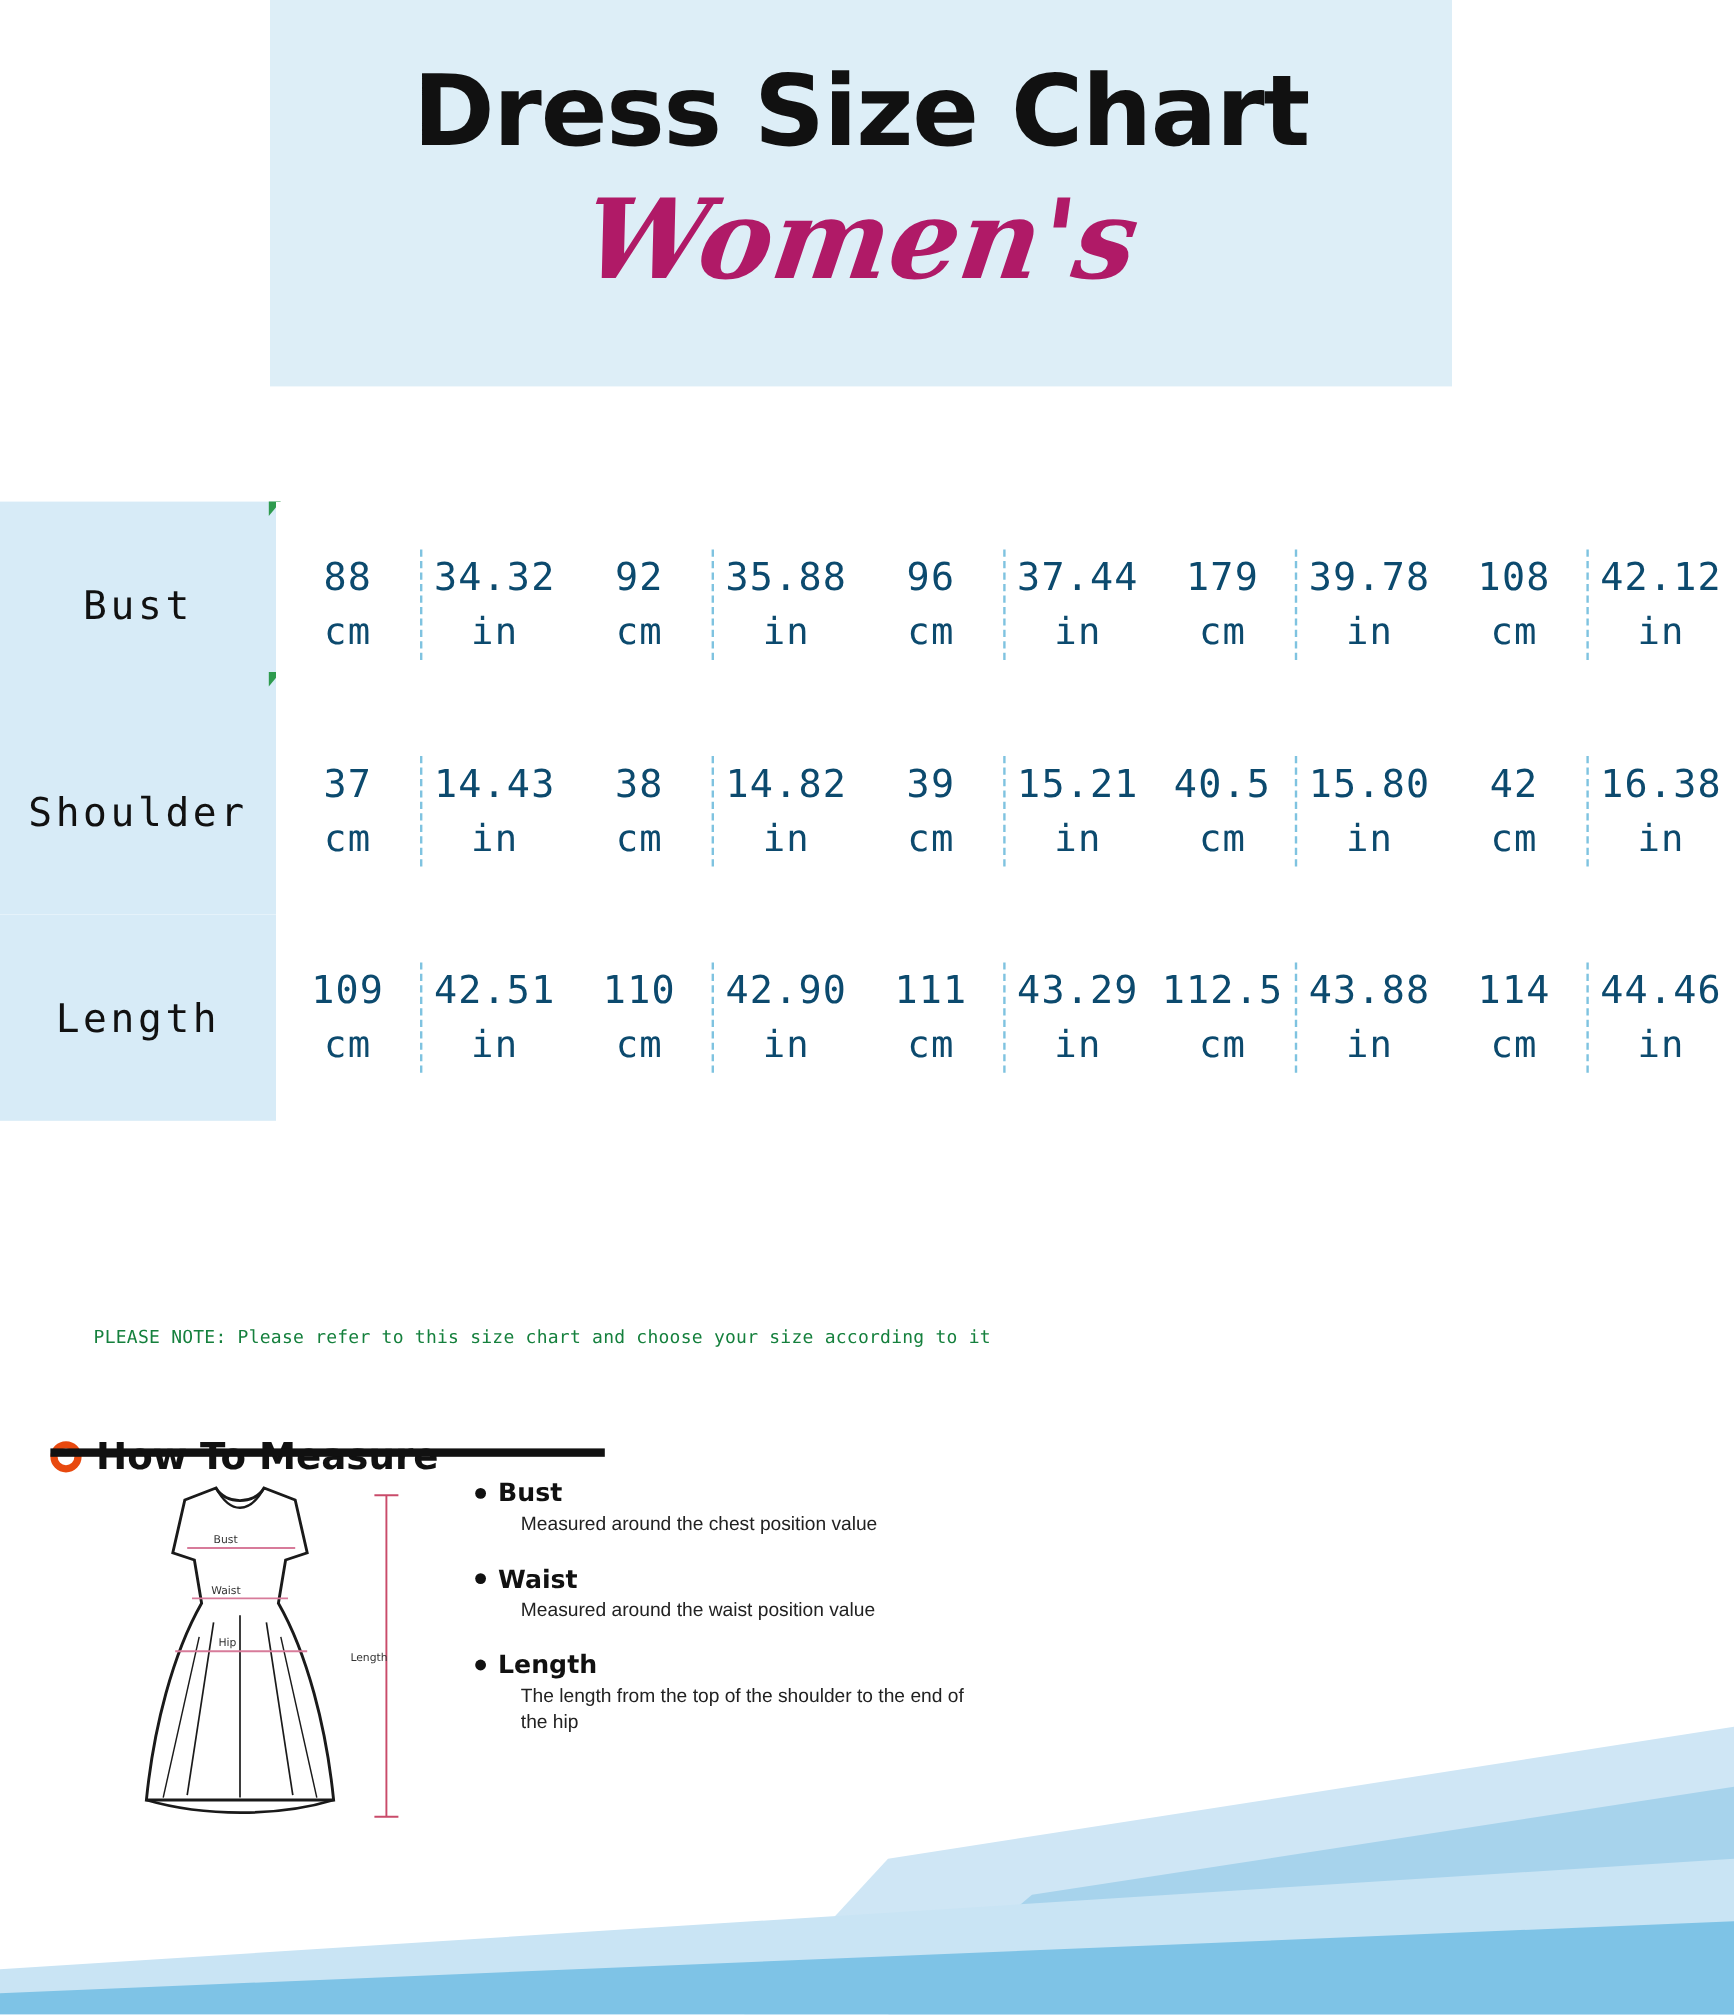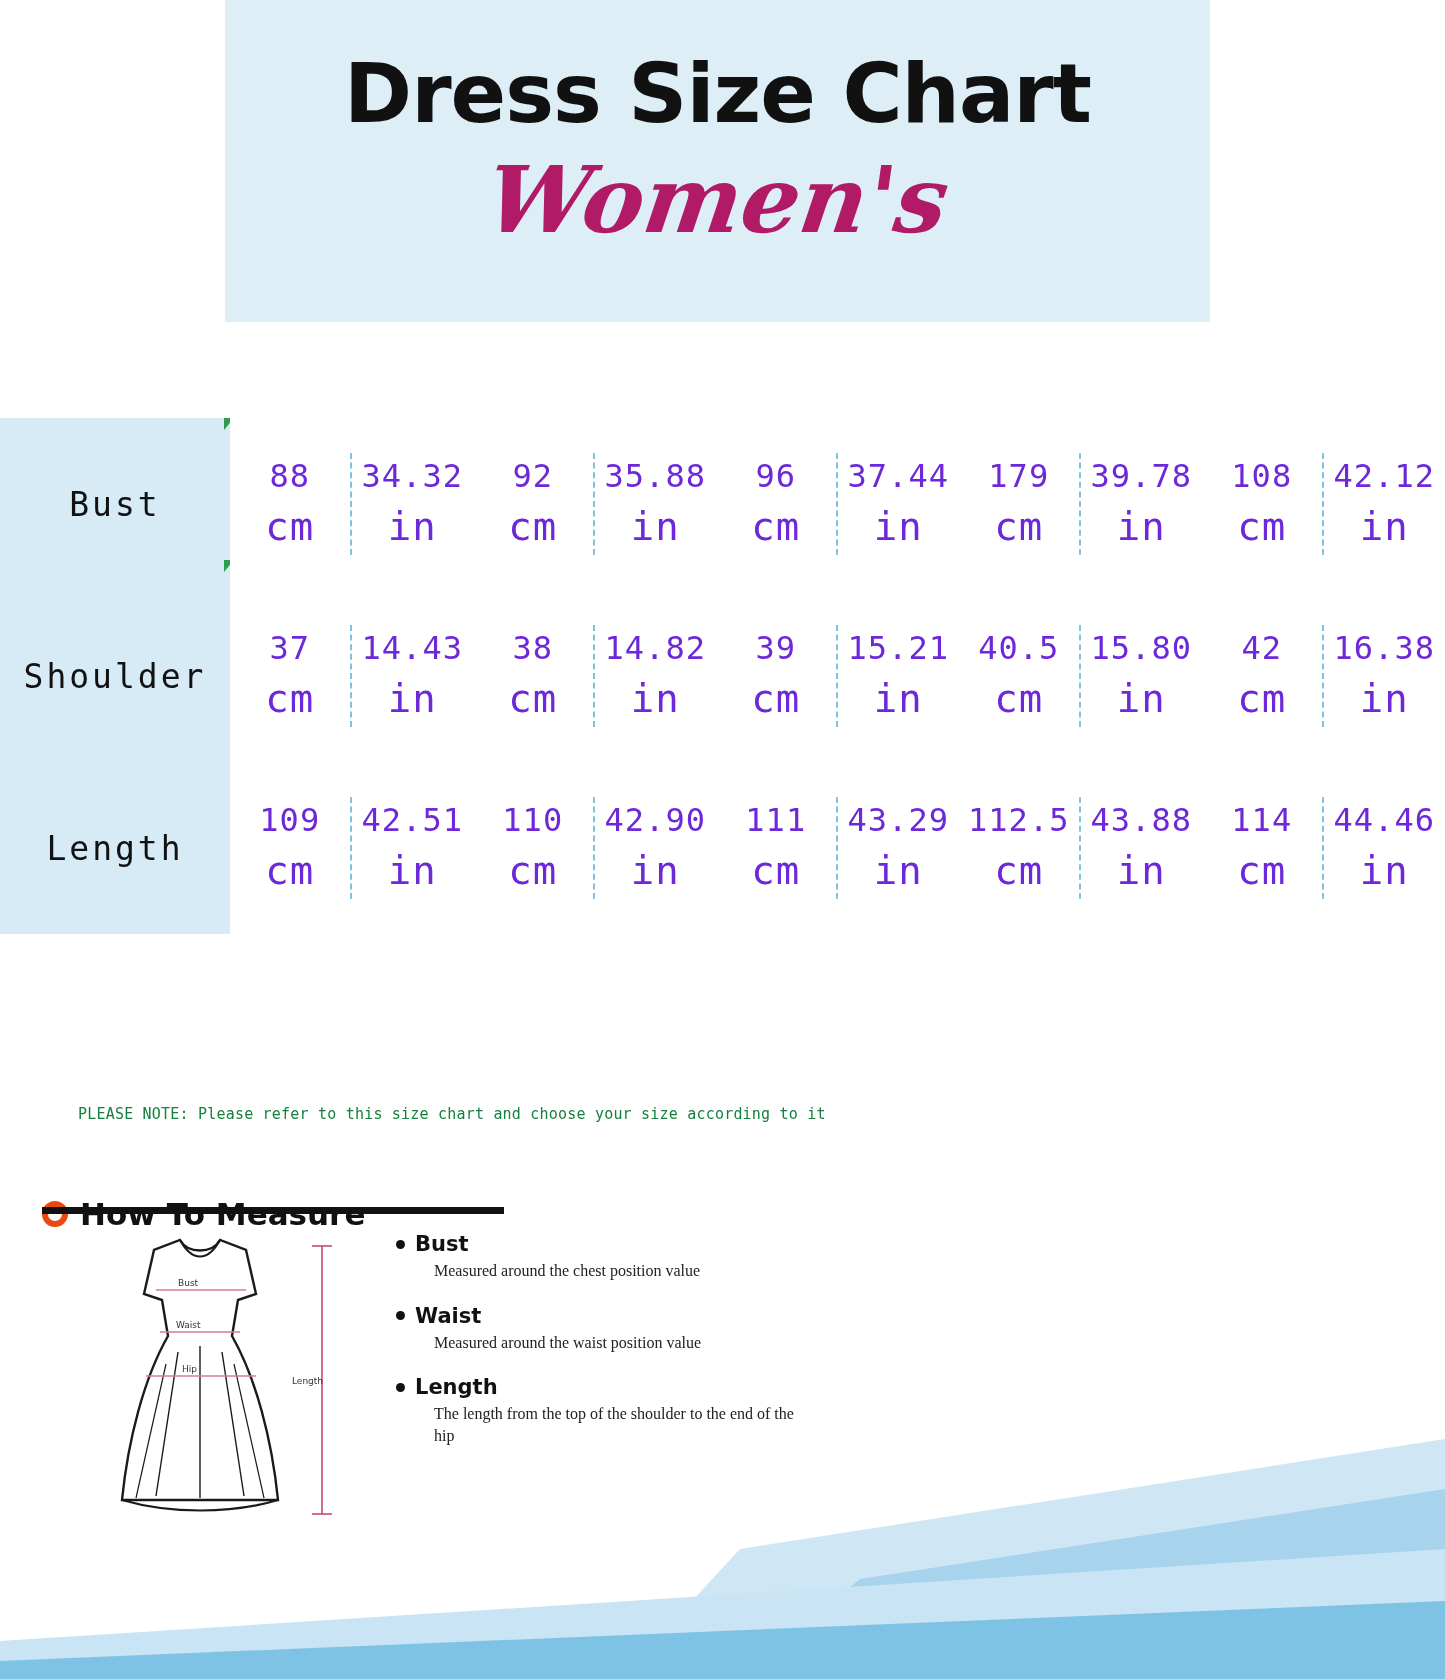--- a/index.html
+++ b/index.html
@@ -100,25 +100,25 @@
   .cellpair:first-of-type { border-left: 0; }
   .pair-inner { display: flex; width: 100%; height: 100%; }
   .half {
     flex: 1 1 50%;
     display: flex;
     flex-direction: column;
     align-items: center;
     justify-content: center;
     font-size: 32px;
     line-height: 1.45;
-    color: #6d28d9;
+    color: #0c4a6e;
     letter-spacing: 1px;
   }
   .half.cm { border-right: 2px dashed #7fc3e0; }
-  .unit { font-size: 39px; text-align: center; }
+  .unit { font-size: 31px; text-align: center; }
 
   
   .tick1 {
     position: absolute; left: 224px; top: 0px;
     width: 0; height: 0;
     border-left: 10px solid #2e9b4e;
     border-bottom: 12px solid transparent;
   }
   .tick2 {
     position: absolute; left: 224px; top: 142px;
@@ -182,21 +182,21 @@
     color: #111;
     display: flex;
     align-items: center;
     gap: 10px;
   }
   .m-dot {
     width: 9px; height: 9px; border-radius: 50%;
     background: #111; display: inline-block;
   }
   .m-desc {
-    font-family: Liberation Serif, serif;
+    font-family: Liberation Sans, sans-serif;
     font-size: 16px;
     color: #222;
     margin-left: 3px;
     margin-top: 4px;
     line-height: 1.35;
     padding-left: 35px;
   }
 
   
   .waves { position: absolute; left: 0; bottom: 0; width: 1445px; height: 430px; }

